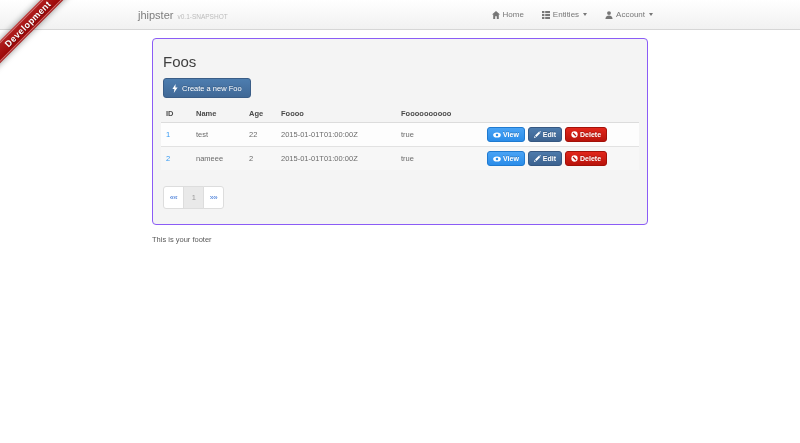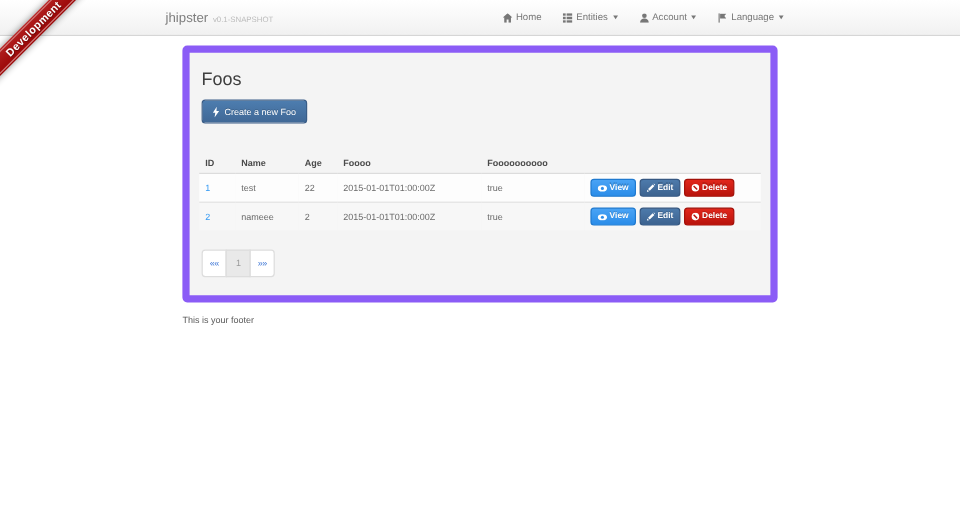--- a/index.html
+++ b/index.html
@@ -49,30 +49,30 @@
   .caret {
     width:0; height:0; border-left:2.5px solid transparent;
     border-right:2.5px solid transparent; border-top:3px solid #777;
     margin-left:1px;
   }
 
   
   .container { width:496px; margin:0 auto; }
   .well {
     margin-top:8px; background:#f4f4f4;
-    border:6px solid #8b5cf6; border-radius:4px;
+    border:1px solid #8b5cf6; border-radius:4px;
     padding:8px 8px 15px 8px;
   }
   .page-title { font-size:15px; font-weight:500; color:#3f3f3f; margin:6px 2px 8px; }
 
   .btn { border-radius:3px; color:#fff; cursor:pointer; display:inline-flex; align-items:center; }
   .btn-create {
     gap:4px; font-size:7.5px; padding:4.5px 8px;
     background:linear-gradient(#4d7daf,#406896); border:1px solid #3a5d87;
-    margin:0 0 21px 2px; text-shadow:0 -1px 0 rgba(0,0,0,.2);
+    margin:0 0 4px 2px; text-shadow:0 -1px 0 rgba(0,0,0,.2);
   }
 
   
   table { width:100%; border-collapse:collapse; margin-top:3px; }
   th {
     text-align:left; font-size:7.5px; color:#4a4a4a; font-weight:bold;
     padding:4px 5px; border-bottom:1px solid #dcdcdc;
   }
   td { font-size:7.5px; color:#6b6b6b; padding:4px 5px; border-top:1px solid #e2e2e2; }
   tr.row-odd td  { background:#fdfdfd; }
@@ -133,28 +133,20 @@
         <span class="caret"></span>
       </div>
       <div class="nav-item">
         <svg width="8" height="8" viewBox="0 0 10 10" fill="#777">
             <circle cx="5" cy="2.6" r="2.4"></circle>
             <path d="M0.5 10 C0.5 6.8 3 5.6 5 5.6 C7 5.6 9.5 6.8 9.5 10 Z"></path>
           </svg>
         <span>Account</span>
         <span class="caret"></span>
       </div>
-      <div class="nav-item">
-        <svg width="8" height="8" viewBox="0 0 10 10" fill="#777">
-            <rect x="1" y="0" width="1.2" height="10"></rect>
-            <path d="M2.6 0.5 L9 0.5 L7 3 L9 5.5 L2.6 5.5 Z"></path>
-          </svg>
-        <span>Language</span>
-        <span class="caret"></span>
-      </div>
     </div>
   </div>
 </div>
 
 <div class="container">
   <div class="well">
     <div class="page-title">Foos</div>
 
     <button class="btn btn-create">
       <svg width="6" height="9" viewBox="0 0 6 9" fill="#fff">

